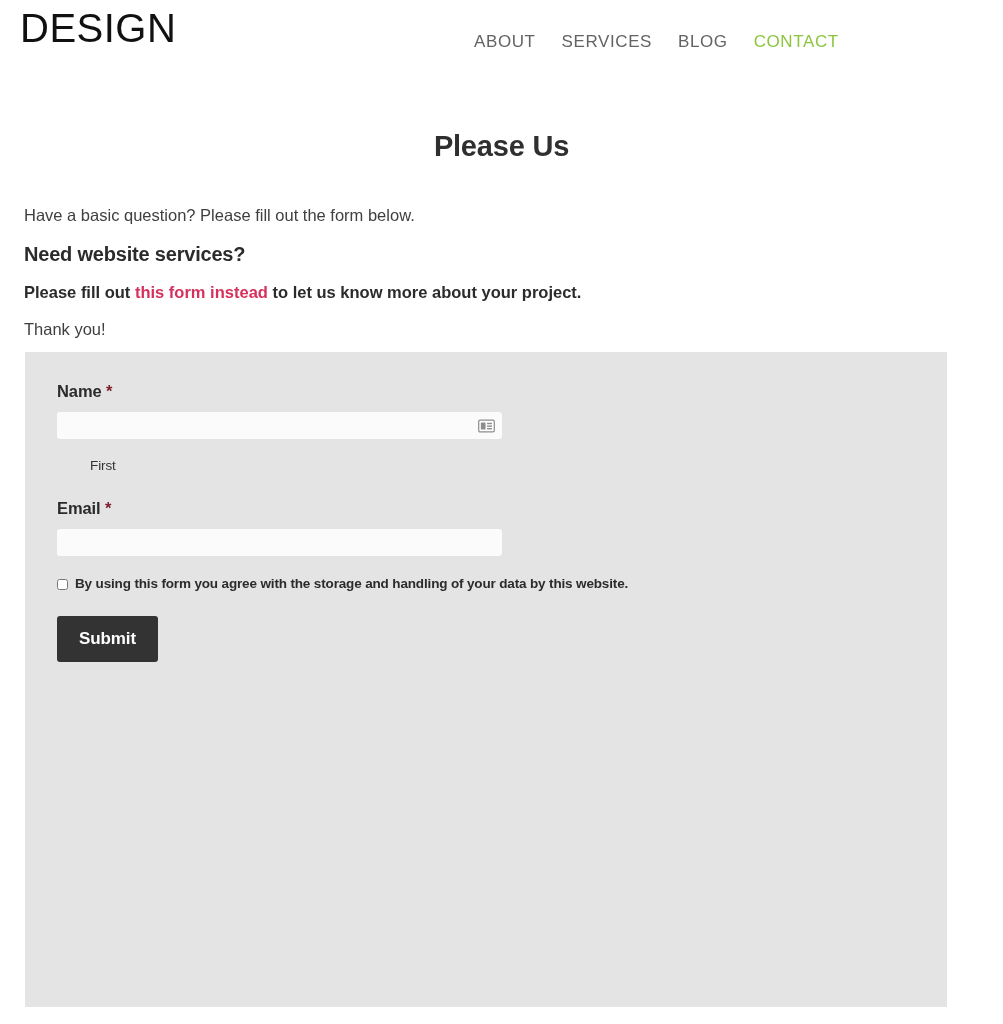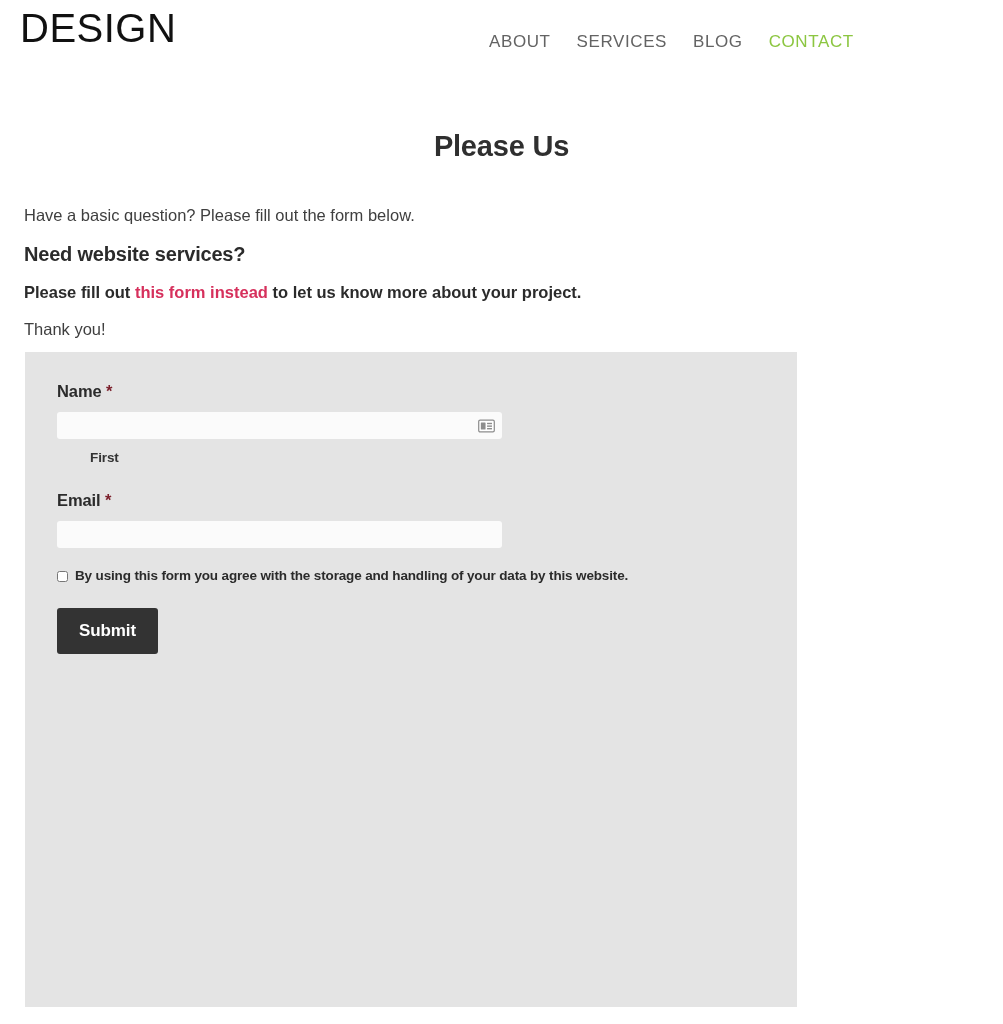--- a/index.html
+++ b/index.html
@@ -58,21 +58,21 @@
   .logo-heart {
     position: absolute;
     left: 47px;
     top: -17px;
     width: 26px;
     height: 24px;
   }
 
   .main-nav {
     position: absolute;
-    left: 489px;
+    left: 474px;
     top: 32px;
     display: flex;
     gap: 26px;
     font-size: 17px;
     letter-spacing: 0.6px;
   }
   .nav-link {
     color: #636363;
     text-decoration: none;
     font-weight: 400;
@@ -119,21 +119,21 @@
     text-decoration: none;
     font-weight: bold;
     cursor: pointer;
   }
 
   
   .form-panel {
     position: absolute;
     left: 25px;
     top: 352px;
-    width: 772px;
+    width: 922px;
     height: 655px;
     background: #E4E4E4;
     padding: 30px 32px 0 32px;
   }
   .field-label {
     font-size: 16.5px;
     font-weight: bold;
     color: #2b2b2b;
     margin: 0 0 11px 0;
     letter-spacing: -0.1px;
@@ -165,23 +165,23 @@
     right: 7px;
     top: 50%;
     transform: translateY(-50%);
     width: 17px;
     height: 14px;
     pointer-events: auto;
     cursor: pointer;
   }
   .sub-label {
     font-size: 13.5px;
-    font-weight: bold;
+    font-weight: normal;
     color: #333333;
-    margin-top: 11px;
+    margin-top: 19px;
     letter-spacing: -0.1px;
     padding-left: 33px;
   }
 
   .field-block { margin-top: 26px; }
   .half-input { width: 445px; }
 
   .message-area {
     width: 905px;
     height: 143px;

